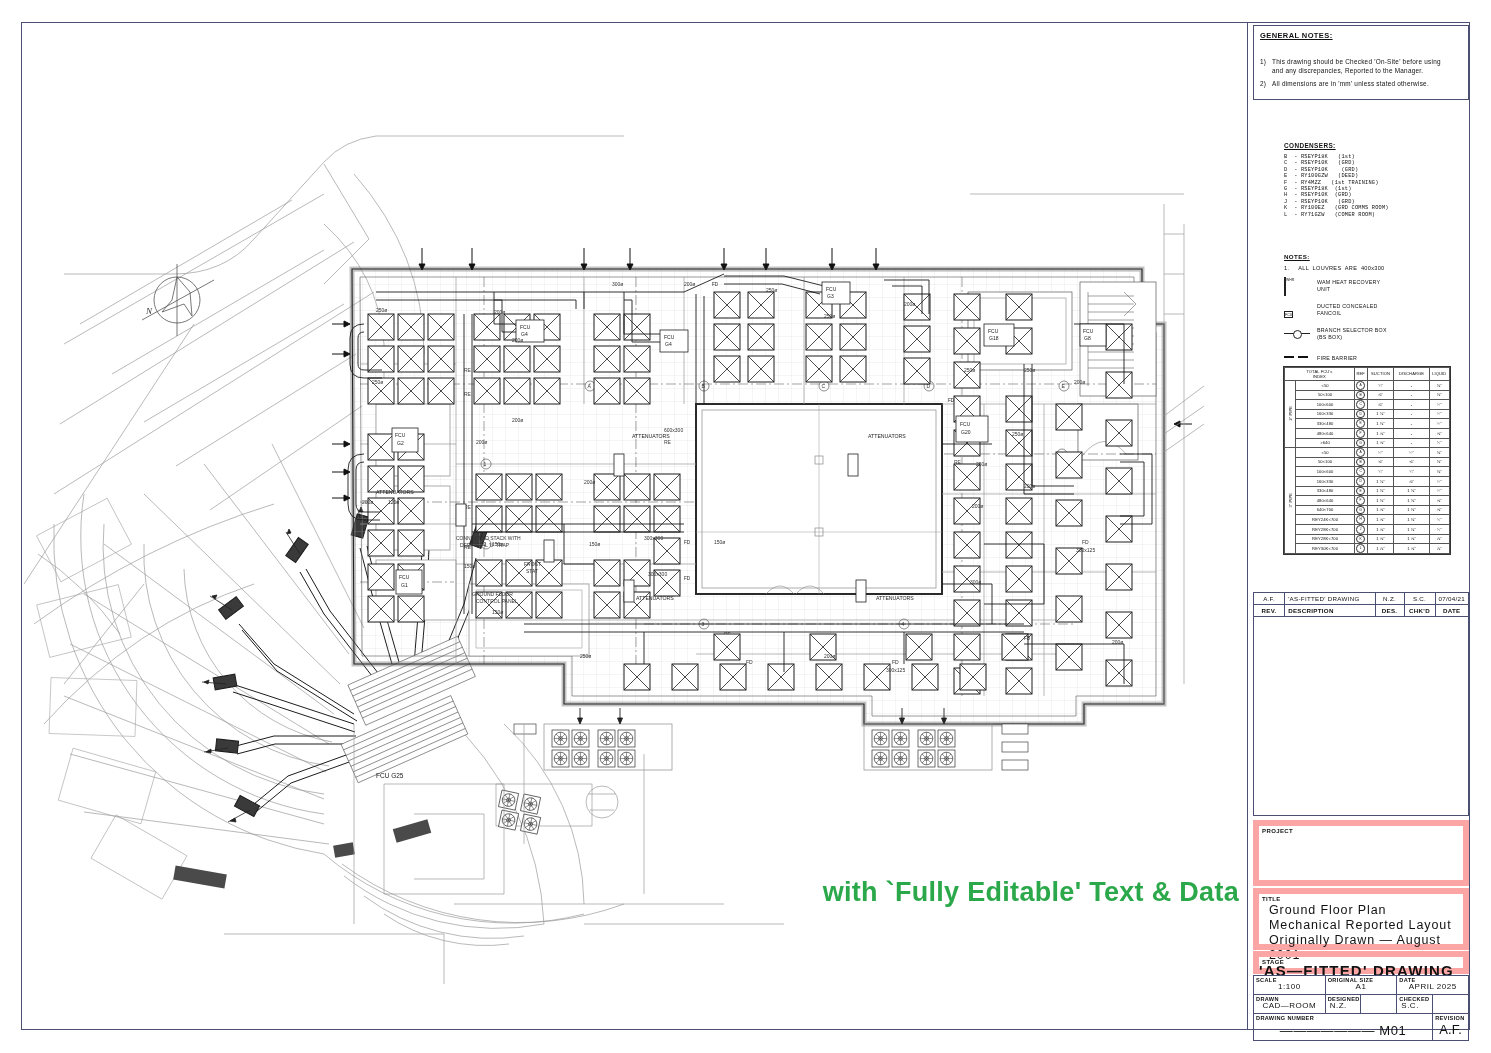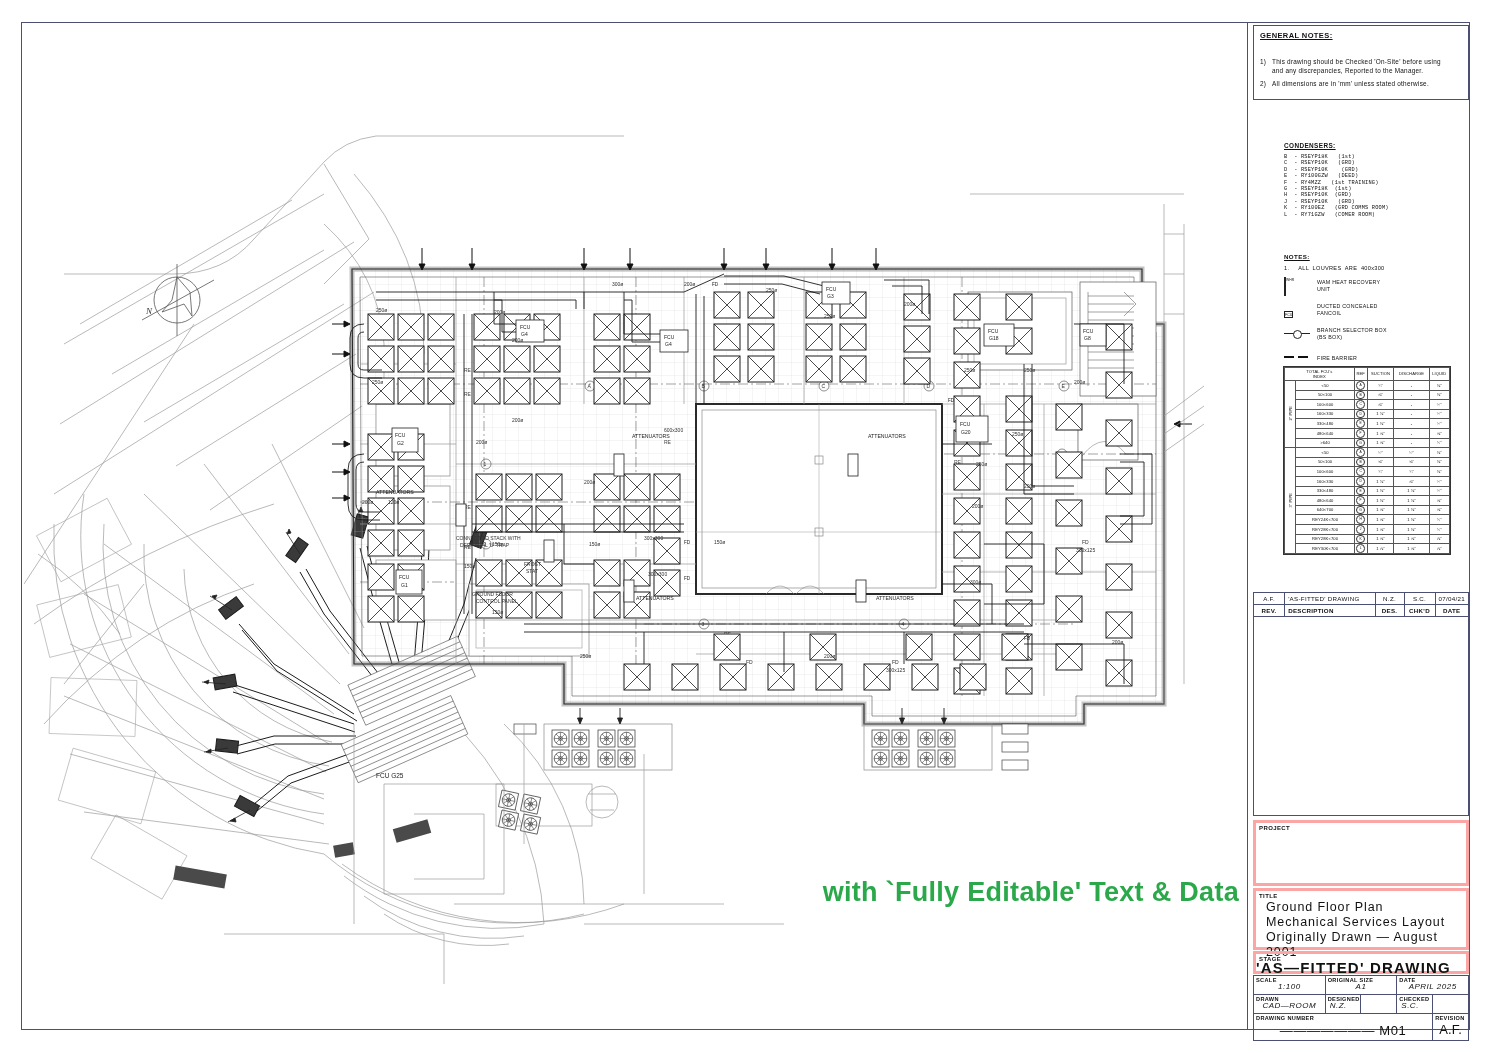--- a/index.html
+++ b/index.html
@@ -73,40 +73,40 @@
   .rev-block{position:absolute;left:1253px;top:592px;width:216px;}
   .rev-block table{border-collapse:collapse;width:100%;}
   .rev-block td{border:1px solid #4b4f72;font-size:6.2px;height:11px;
       padding:0 3px;letter-spacing:.3px;}
   .rev-block td.c{text-align:center;}
   .rev-block tr.hdr td{font-weight:bold;}
   .rev-empty{position:absolute;left:1253px;top:616px;width:216px;height:200px;
              border:1px solid #4b4f72;box-sizing:border-box;border-top:none;}
 
   
-  .tb-box{position:absolute;border:3px solid #fca5a5;box-sizing:border-box;}
+  .tb-box{position:absolute;border:6px solid #fca5a5;box-sizing:border-box;}
   .tb-lab{font-size:6px;font-weight:bold;letter-spacing:.4px;
           padding:2px 0 0 3px;}
   .project-box{left:1253px;top:820px;width:216px;height:66px;}
   .title-box{left:1253px;top:888px;width:216px;height:62px;}
   .title-lines{padding:1px 0 0 10px;}
   .title-lines div{font-size:12.5px;line-height:15px;letter-spacing:.9px;
                    font-family:"Liberation Sans",sans-serif;}
   .stage-box{left:1253px;top:951px;width:216px;height:23px;}
   .stage-val{font-size:15px;letter-spacing:1.2px;text-align:left;
              margin-top:-3px;font-weight:bold;}
 
   .grid-box{position:absolute;left:1253px;top:975px;width:216px;}
   .grid-box table{border-collapse:collapse;width:100%;table-layout:fixed;}
   .grid-box td{border:1px solid #4b4f72;vertical-align:top;height:18px;
                padding:0;position:relative;}
   .cell-lab{font-size:5.6px;font-weight:bold;letter-spacing:.35px;
             padding:1px 0 0 2px;}
   .cell-val{font-size:8px;letter-spacing:.5px;text-align:center;
-            margin-top:-1px;font-style:italic;}
+            margin-top:-1px;}
   .cell-val.l{text-align:left;padding-left:14px;}
   .dn-val{font-size:13px;letter-spacing:.6px;text-align:center;
           padding-top:2px;}
   .rev-val{font-size:13px;text-align:center;padding-top:1px;}
 
   
   .promo{position:absolute;left:683px;top:868px;width:556px;
          color:#2ba84a;font-weight:bold;text-align:right;
          font-family:"Liberation Sans",sans-serif;}
   .promo .l1{font-size:33px;line-height:36px;letter-spacing:.5px;
@@ -1142,21 +1142,21 @@
 
   <div class="tb-box project-box">
     <div class="tb-lab">PROJECT</div>
     <div style="font-size:10px;padding-left:10px"></div>
   </div>
 
   <div class="tb-box title-box">
     <div class="tb-lab">TITLE</div>
     <div class="title-lines">
       <div>Ground  Floor  Plan</div>
-      <div>Mechanical  Services  Layout</div>
+      <div>Mechanical  Reported  Layout</div>
       <div>Originally  Drawn  —  August  2001</div>
     </div>
   </div>
 
   <div class="tb-box stage-box">
     <div class="tb-lab">STAGE</div>
     <div class="stage-val">'AS—FITTED'  DRAWING</div>
   </div>
 
   <div class="grid-box">

